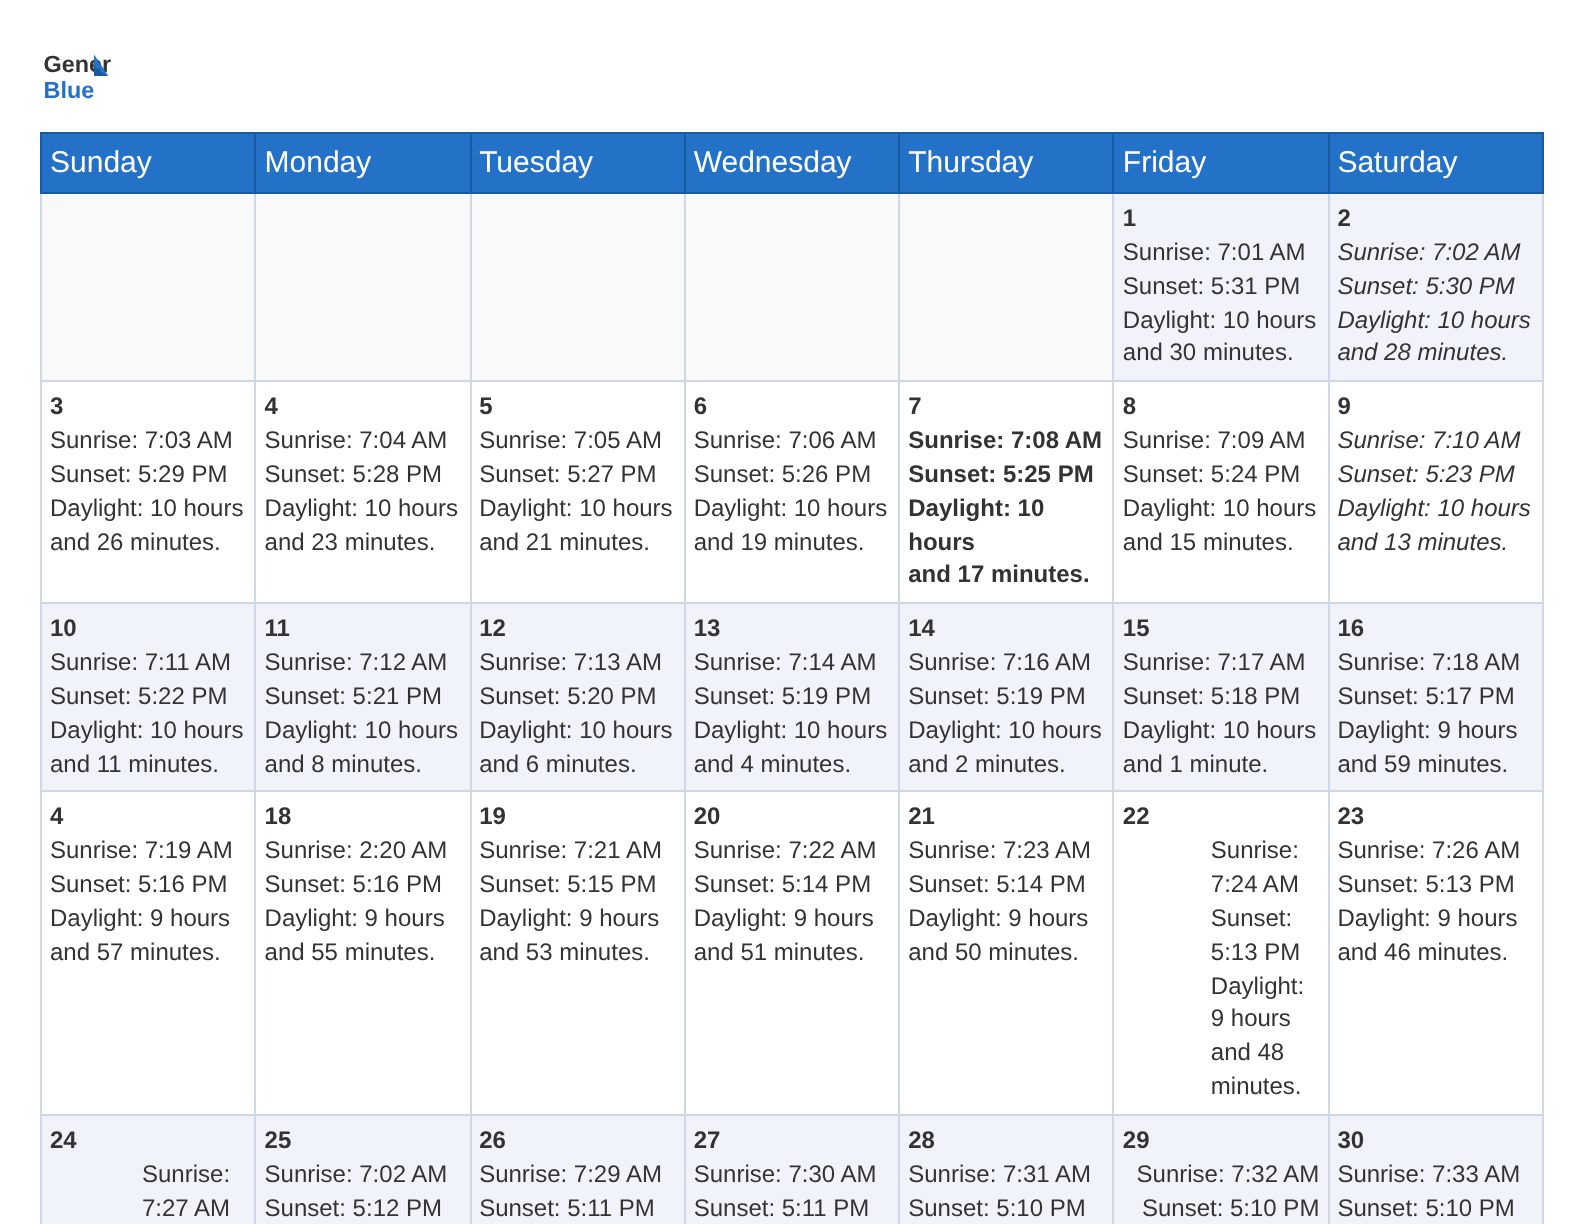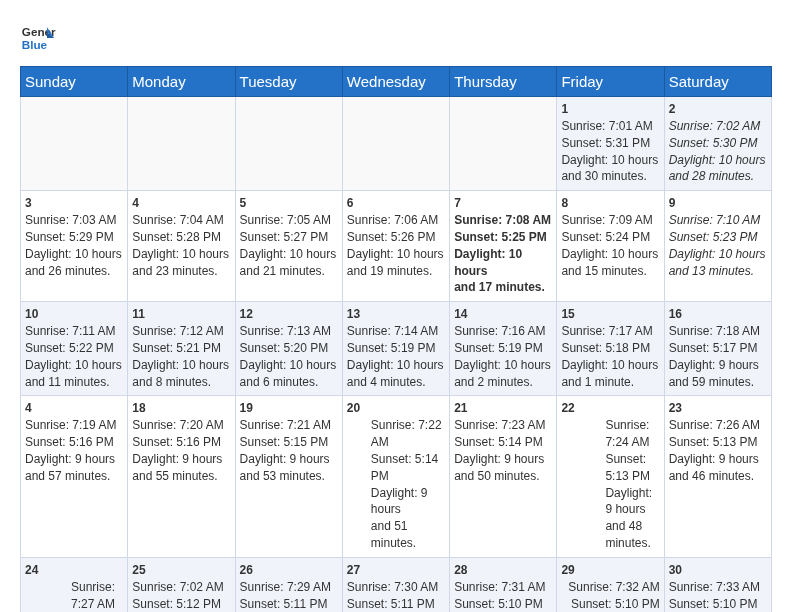--- a/index.html
+++ b/index.html
@@ -241,35 +241,35 @@
       <tr>
         <td>
           <div class="day-number">4</div>
           <div class="day-info" style="white-space: pre-line;">Sunrise: 7:19 AM
 Sunset: 5:16 PM
 Daylight: 9 hours
 and 57 minutes.</div>
         </td>
         <td>
           <div class="day-number">18</div>
-          <div class="day-info" style="white-space: pre-line;">Sunrise: 7:20 AM
+          <div class="day-info" style="white-space: pre-line;">Sunrise: 2:20 AM
 Sunset: 5:16 PM
 Daylight: 9 hours
 and 55 minutes.</div>
         </td>
         <td>
           <div class="day-number">19</div>
           <div class="day-info" style="white-space: pre-line;">Sunrise: 7:21 AM
 Sunset: 5:15 PM
 Daylight: 9 hours
 and 53 minutes.</div>
         </td>
         <td>
           <div class="day-number">20</div>
-          <div class="day-info" style="white-space: pre-line; margin-left: 24px;">Sunrise: 7:22 AM
+          <div class="day-info" style="white-space: pre-line;">Sunrise: 7:22 AM
 Sunset: 5:14 PM
 Daylight: 9 hours
 and 51 minutes.</div>
         </td>
         <td>
           <div class="day-number">21</div>
           <div class="day-info" style="white-space: pre-line;">Sunrise: 7:23 AM
 Sunset: 5:14 PM
 Daylight: 9 hours
 and 50 minutes.</div>

